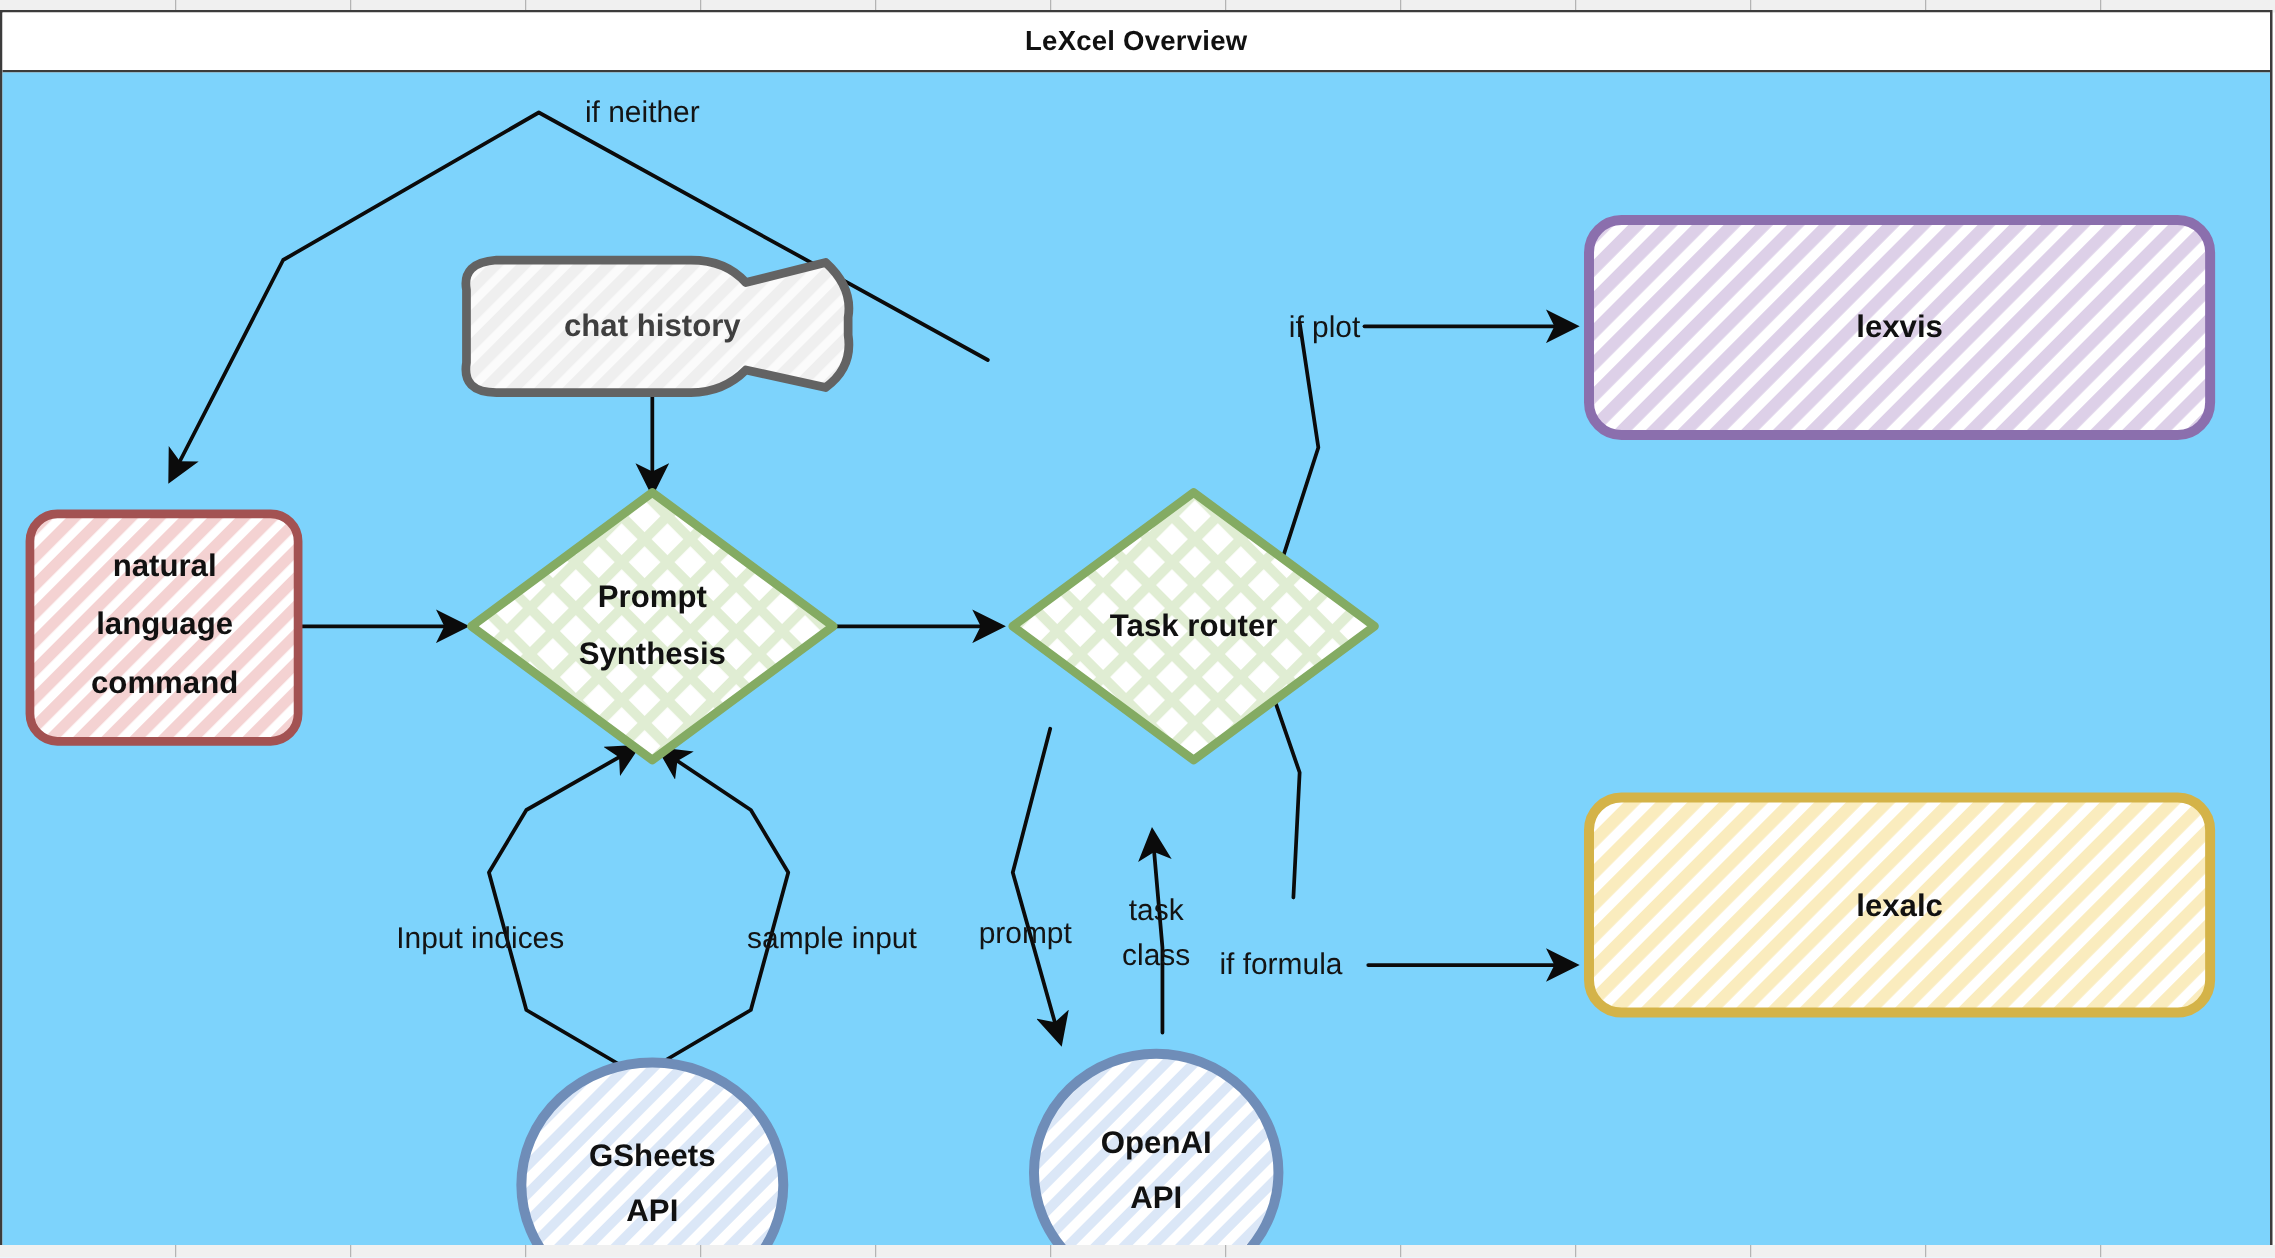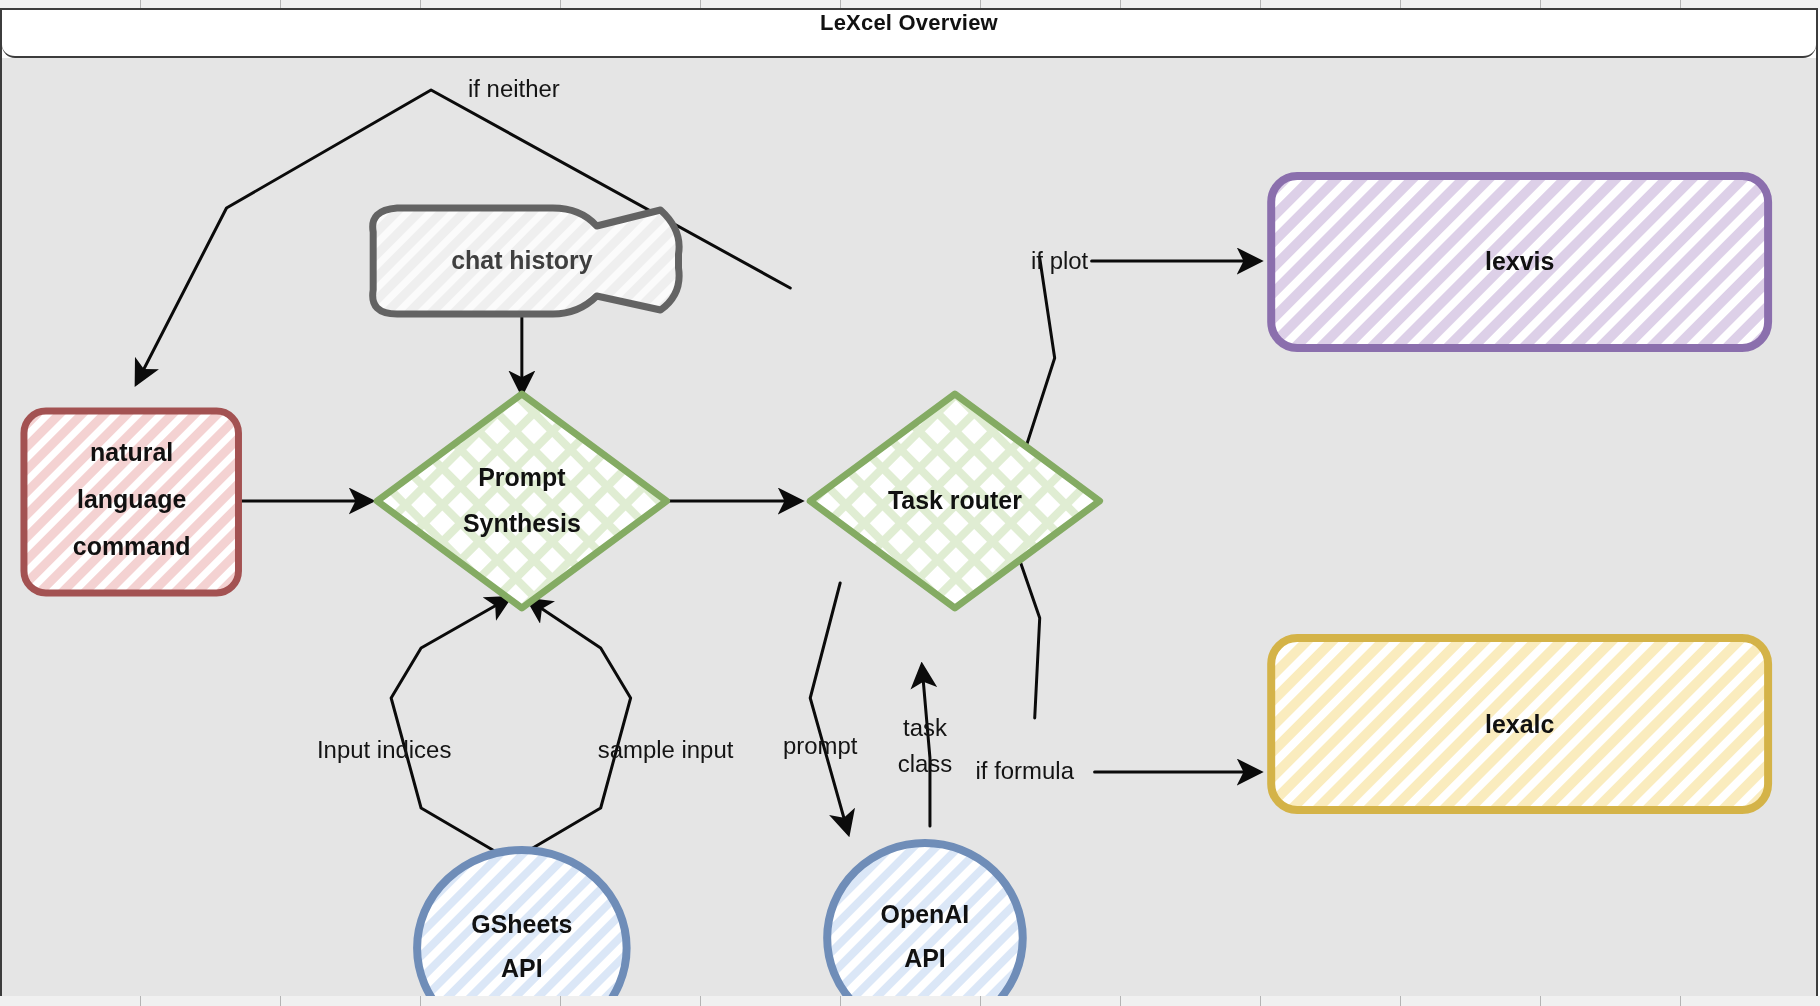--- a/index.html
+++ b/index.html
@@ -48,38 +48,37 @@
   }
   .titlebar {
     position: absolute;
     left: 0;
     top: 0;
     width: 100%;
     height: 48px;
     border-bottom: 2px solid #3c3c3c;
     box-sizing: border-box;
     display: flex;
-    align-items: flex-start;
+    align-items: center;
     justify-content: center;
     background: #ffffff;
-    border-radius: 13px;
   }
   .titlebar-text {
     font-size: 22px;
     font-weight: bold;
     color: #111111;
     letter-spacing: 0.2px;
   }
   .canvas {
     position: absolute;
     left: 0;
     top: 48px;
     width: 100%;
     height: 938px;
-    background: #e5e5e5;
+    background: #7dd3fc;
   }
   svg.graph {
     display: block;
     width: 100%;
     height: 100%;
   }
   text.node-label {
     font-family: "Liberation Sans", sans-serif;
     font-weight: bold;
     font-size: 25px;

